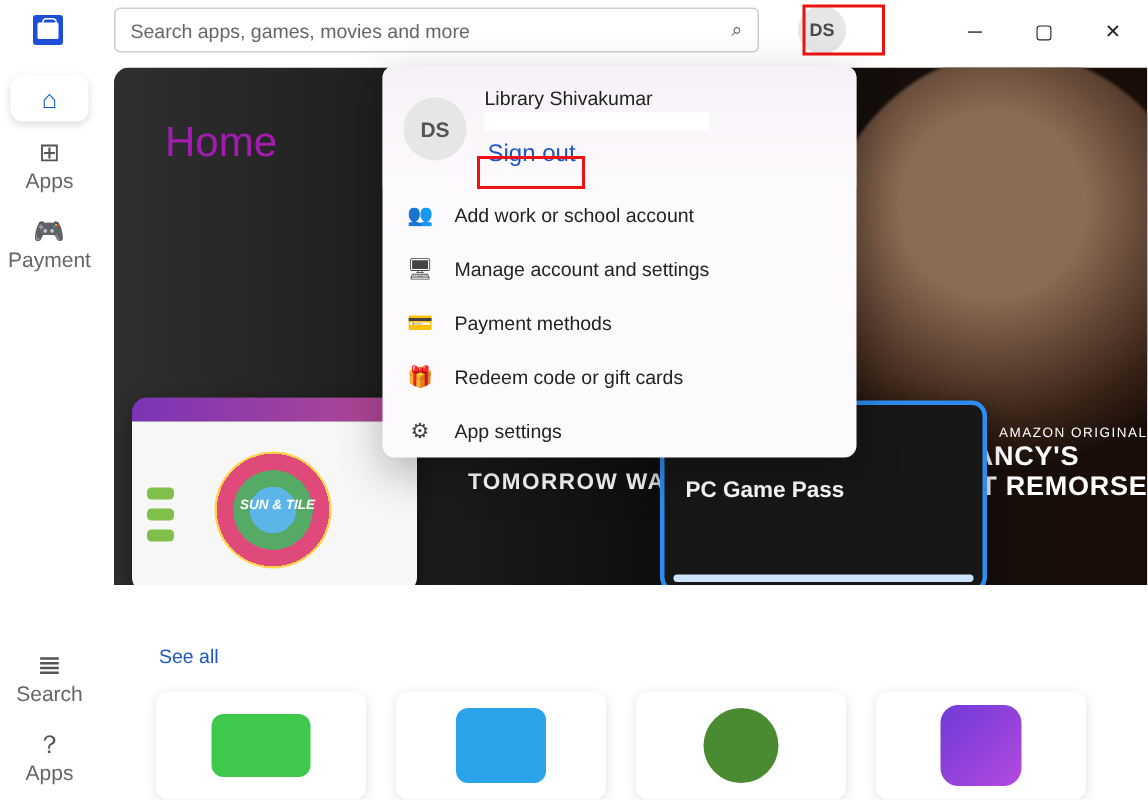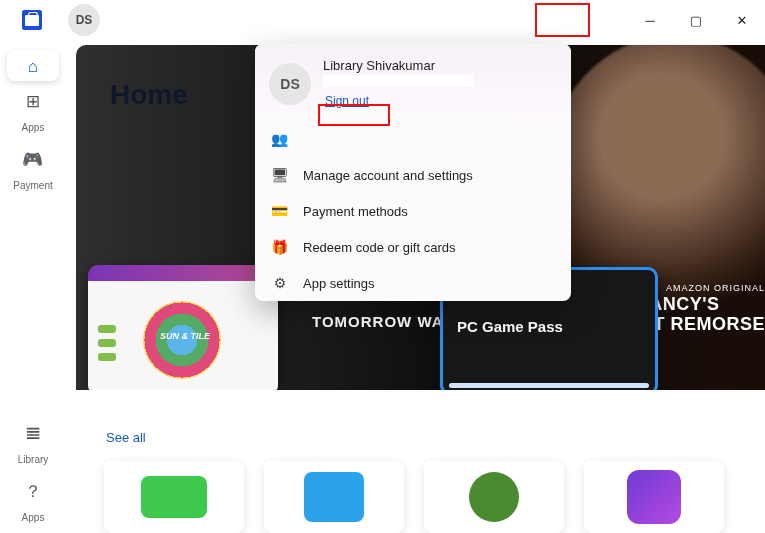--- a/index.html
+++ b/index.html
@@ -18,30 +18,30 @@
   .avatar-hl { position: absolute; left: 535px; top: 3px; width: 55px; height: 34px; border: 2px solid #e11; pointer-events: none; }
 
   .win-controls { margin-left: auto; display: flex; height: 40px; }
   .win-controls div { width: 46px; display: flex; align-items: center; justify-content: center; font-size: 13px; cursor: pointer; color: #222; }
 
   
   .rail { position: absolute; left: 0; top: 40px; bottom: 0; width: 66px; background: #fff; display: flex; flex-direction: column; align-items: center; padding-top: 10px; }
   .rail-item { width: 52px; display: flex; flex-direction: column; align-items: center; padding: 8px 0 6px; margin-bottom: 4px; cursor: pointer; color: #555; border-radius: 6px; }
   .rail-item.active { background: #fff; box-shadow: 0 2px 6px rgba(0,0,0,.15); border-radius: 8px; color: #0b57d0; }
   .rail-item .icn { font-size: 17px; line-height: 1; }
-  .rail-item .lbl { font-size: 10px; margin-top: 12px; color: #666; }
+  .rail-item .lbl { font-size: 14px; margin-top: 2px; color: #666; }
   .rail-spacer { flex: 1; }
 
   
   .main { position: absolute; left: 66px; right: 0; top: 40px; bottom: 0; overflow: hidden; border-top-left-radius: 8px; }
   .hero { position: absolute; left: 10px; right: 0; top: 5px; height: 345px; border-top-left-radius: 10px; overflow: hidden; }
   .hero-bg { position: absolute; inset: 0; background: linear-gradient(90deg, #2f2f2f 0%, #101010 50%, #1a0d07 100%); }
   .hero-face { position: absolute; right: -40px; top: -10px; width: 260px; height: 290px; background: radial-gradient(circle at 45% 35%, #8c6b55 0 26%, #3a2418 60%, transparent 75%); border-radius: 50%; filter: blur(1px); }
   .hero-face2 { position: absolute; right: 180px; top: 20px; width: 180px; height: 220px; background: radial-gradient(circle at 50% 40%, #6b543e 0 24%, #2a1c11 58%, transparent 72%); border-radius: 50%; filter: blur(1px); opacity: .8; }
-  .hero .home-title { position: absolute; left: 34px; top: 34px; color: #0f172a; font-size: 28px; font-weight: 700; }
+  .hero .home-title { position: absolute; left: 34px; top: 34px; color: #a21caf; font-size: 28px; font-weight: 400; }
 
   .amazon-txt { position: absolute; right: 0; top: 238px; color: #fff; font-size: 9px; letter-spacing: 1px; }
   .clancy-txt { position: absolute; right: 0; top: 250px; color: #fff; font-size: 18px; font-weight: 700; letter-spacing: .5px; line-height: 1.1; white-space: pre; text-align: left; }
   .tomorrow-txt { position: absolute; left: 236px; top: 268px; color: #fff; font-size: 15px; font-weight: 700; letter-spacing: 1px; }
 
   
   .thumb { position: absolute; left: 12px; top: 220px; width: 190px; height: 130px; border-radius: 10px; overflow: hidden; background: #404040; box-shadow: 0 6px 16px rgba(0,0,0,.45); font-style: italic; }
   .thumb .tstrip { position: absolute; left: 0; right: 0; top: 0; height: 16px; background: linear-gradient(90deg,#7b34b7,#b74a8e); }
   .thumb .tbody { position: absolute; left: 0; right: 0; top: 16px; bottom: 0; background: #f7f7f7; }
   .thumb .disc { position: absolute; left: 55px; top: 36px; width: 78px; height: 78px; border-radius: 50%; background: radial-gradient(circle, #5bb5e8 0 28%, #5a6 28% 48%, #e04a7b 48% 68%, #ffd24a 68% 100%); }
@@ -54,21 +54,21 @@
   .pass .plabel { position: absolute; left: 14px; top: 48px; color: #fff; font-size: 15px; font-weight: 600; }
   .pass .pbar { position: absolute; left: 6px; right: 6px; bottom: 4px; height: 5px; background: #cfe3ff; border-radius: 3px; }
 
   
   .dropdown { position: absolute; left: 255px; top: 44px; width: 316px; background: #fdfafe; border-radius: 8px; box-shadow: 0 10px 30px rgba(0,0,0,.28); overflow: hidden; z-index: 50; }
   .dd-head { display: flex; align-items: center; padding: 14px 14px 12px; gap: 12px; background: linear-gradient(180deg, #f6f1f6 0%, #fdfafe 100%); }
   .dd-av { width: 42px; height: 42px; border-radius: 50%; background: #e6e6e6; color: #555; font-weight: 600; display: flex; align-items: center; justify-content: center; font-size: 14px; }
   .dd-user { display: flex; flex-direction: column; }
   .dd-name { font-size: 13px; color: #222; }
   .dd-email { width: 150px; height: 12px; background: #fff; margin-top: 2px; border-radius: 1px; }
-  .dd-signout { color: #1a57c5; font-size: 12px; margin-top: 6px; text-decoration: underline; cursor: pointer; align-self: flex-start; padding: 1px 2px; }
+  .dd-signout { color: #1a57c5; font-size: 16px; margin-top: 6px; cursor: pointer; align-self: flex-start; padding: 1px 2px; }
   .signout-hl { position: absolute; left: 63px; top: 60px; width: 72px; height: 22px; border: 2px solid #e11; pointer-events: none; }
 
   .dd-item { display: flex; align-items: center; gap: 14px; padding: 10px 16px; font-size: 13px; color: #222; cursor: pointer; }
   .dd-item .dicn { width: 18px; text-align: center; color: #444; font-size: 14px; }
 
   
   .section { position: absolute; left: 10px; right: 0; top: 380px; }
   .section-head { display: flex; align-items: center; justify-content: space-between; padding: 10px 24px 4px 30px; }
   .section-head .title { font-size: 19px; font-weight: 700; color: #111; }
   .section-head .seeall { font-size: 13px; color: #1a57c5; cursor: pointer; }
@@ -78,20 +78,24 @@
   .c1 .ablob { background: #3ec94d; }
   .c2 .ablob { background: #2aa3ea; width: 60px; height: 50px; }
   .c3 .ablob { background: #4a8a30; width: 50px; height: 50px; border-radius: 50%; }
   .c4 .ablob { background: linear-gradient(135deg,#6f3ad6,#b44ae0); width: 54px; height: 54px; border-radius: 12px; }
 </style>
 </head>
 <body>
 
 <div class="titlebar">
   <div class="store-logo"></div>
+  <div class="searchbox">
+    <span>Search apps, games, movies and more</span>
+    <span class="icon">⌕</span>
+  </div>
   <div class="avatar-btn">DS</div>
   <div class="avatar-hl"></div>
   <div class="win-controls">
     <div>─</div>
     <div>▢</div>
     <div>✕</div>
   </div>
 </div>
 
 <div class="rail">
@@ -103,21 +107,21 @@
     <span class="icn">⊞</span>
     <span class="lbl">Apps</span>
   </div>
   <div class="rail-item">
     <span class="icn">🎮</span>
     <span class="lbl">Payment</span>
   </div>
   <div class="rail-spacer"></div>
   <div class="rail-item">
     <span class="icn">𝌆</span>
-    <span class="lbl">Library</span>
+    <span class="lbl">Search</span>
   </div>
   <div class="rail-item">
     <span class="icn">？</span>
     <span class="lbl">Apps</span>
   </div>
 </div>
 
 <div class="main">
   <div class="hero">
     <div class="hero-bg"></div>
@@ -172,20 +176,21 @@
     <div class="dd-user">
       <div class="dd-name">Library Shivakumar</div>
       <div class="dd-email"></div>
       <div class="dd-signout">Sign out</div>
     </div>
   </div>
   <div class="signout-hl"></div>
 
   <div class="dd-item">
     <span class="dicn">👥</span>
+    <span>Add work or school account</span>
   </div>
   <div class="dd-item">
     <span class="dicn">🖥</span>
     <span>Manage account and settings</span>
   </div>
   <div class="dd-item">
     <span class="dicn">💳</span>
     <span>Payment methods</span>
   </div>
   <div class="dd-item">

